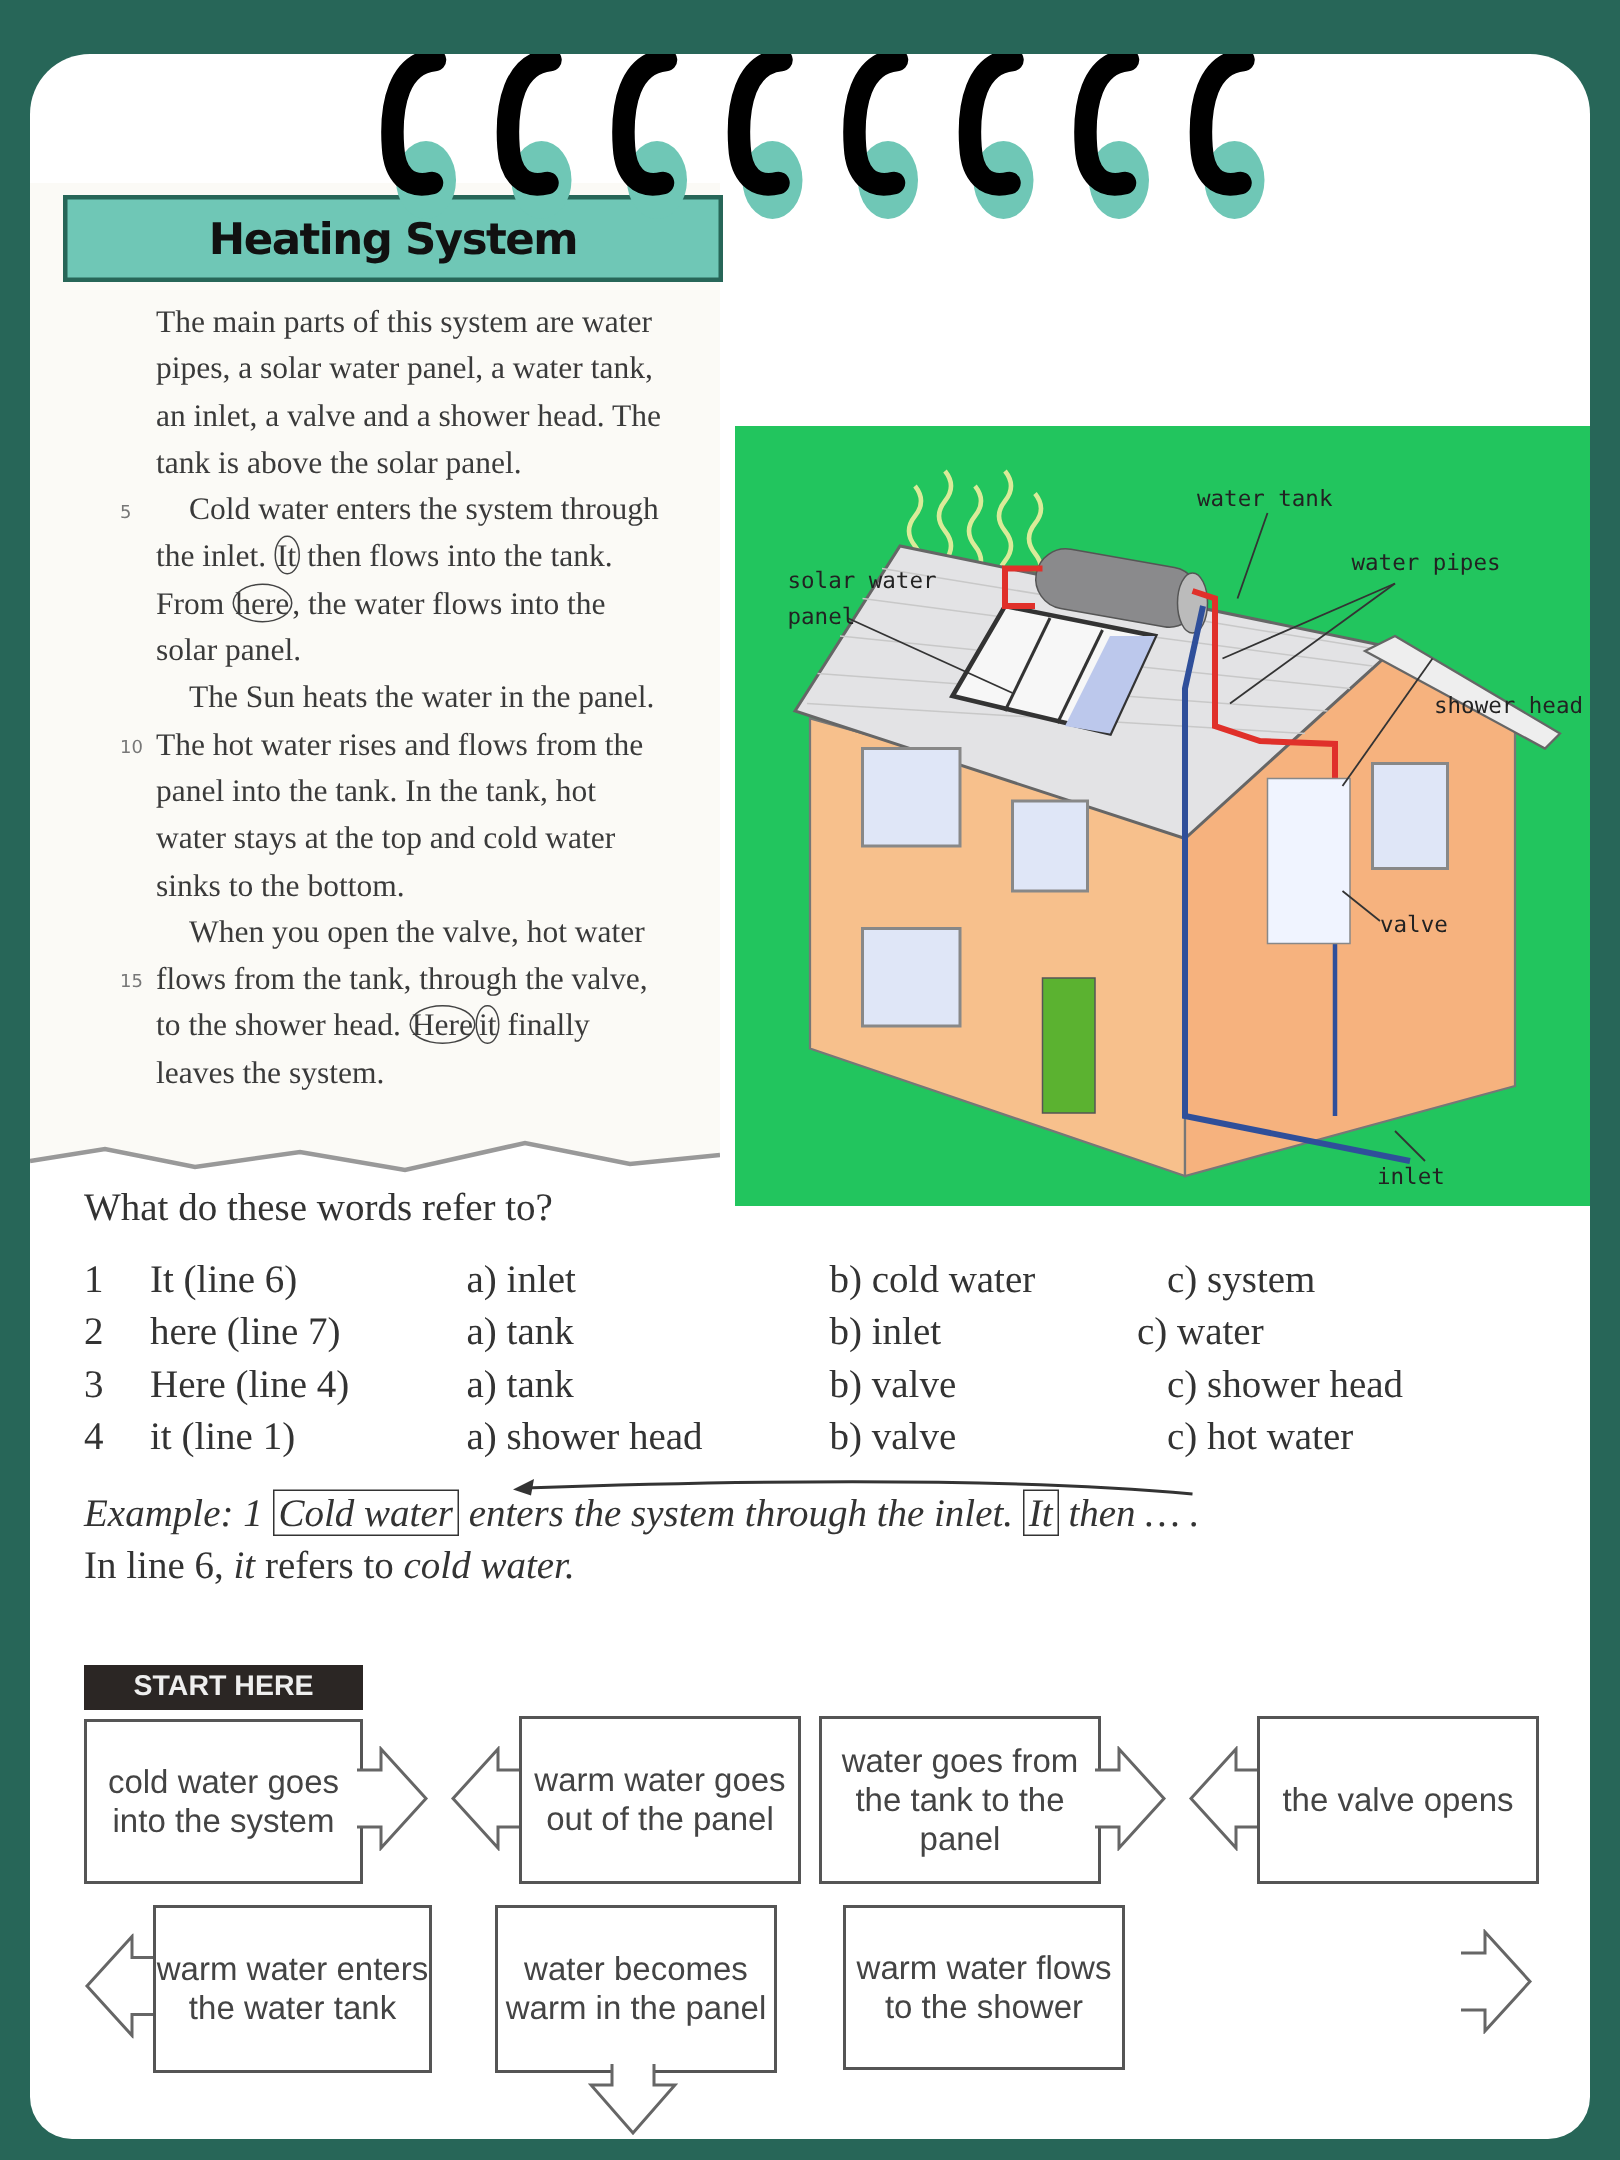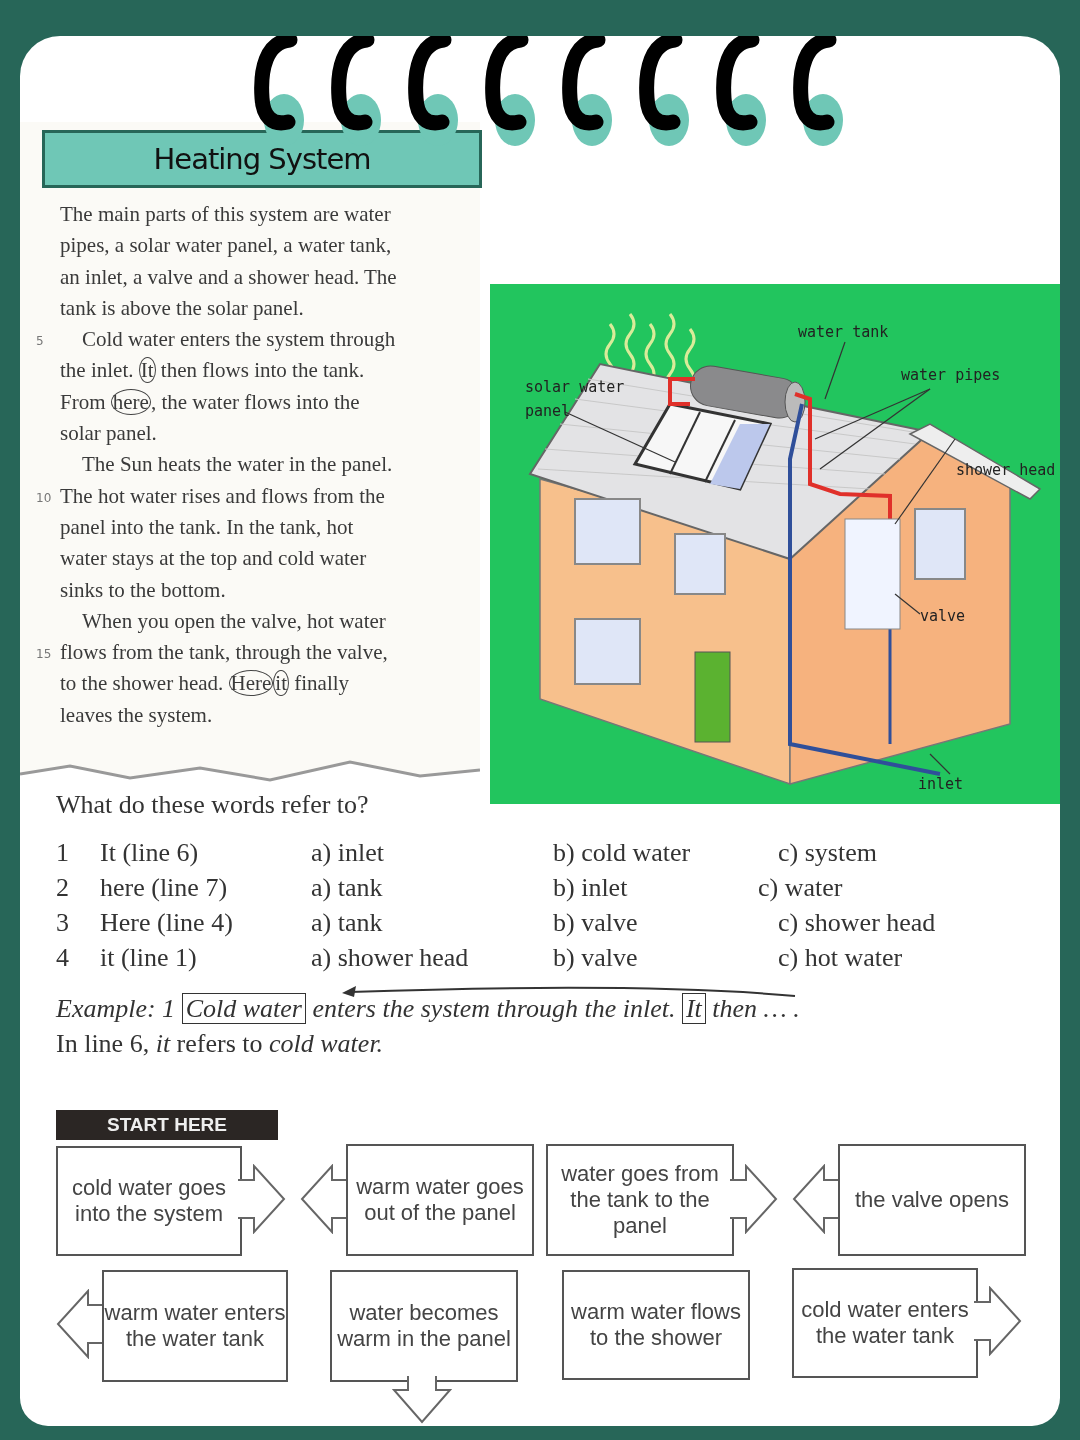--- a/index.html
+++ b/index.html
@@ -20,24 +20,24 @@
   .ring svg { position: absolute; left: 0; top: 0; }
 
   
   .passage-paper {
     position: absolute; left: 0; top: 86px; width: 460px; height: 665px; background: #fbfaf6;
   }
   .title-banner {
     position: absolute; left: 22px; top: 94px; width: 434px; height: 52px;
     background: #6fc7b6; border: 3px solid #276658;
     display: flex; align-items: center; justify-content: center;
-    font-family: "DejaVu Sans", sans-serif; font-weight: normal; font-size: 29px; color: #111;
+    font-family: "DejaVu Sans", sans-serif; font-weight: bold; font-size: 29px; color: #111;
     letter-spacing: -1px; z-index: 3;
   }
-  .passage { position: absolute; left: 0; top: 166px; width: 470px; }
+  .passage { position: absolute; left: 0; top: 166px; width: 470px; padding-left: 44px; }
   .pline { position: relative; height: 31.3px; font-size: 21px; color: #3a3a3a; white-space: nowrap; }
   .pline .num { position: absolute; left: 16px; top: 7px; font-size: 12px; color: #777; font-family: "DejaVu Sans", sans-serif; }
   .pline .txt { position: absolute; left: 40px; top: 0; }
   .pline.indent .txt { left: 62px; }
   .circ { border: 1.5px solid #444; border-radius: 50%; padding: 0 1px; }
   .torn {
     position: absolute; left: 0; top: 716px; width: 460px; height: 40px;
   }
 
   
@@ -47,21 +47,21 @@
   
   .q-title { position: absolute; left: 36px; top: 754px; font-size: 26px; color: #333; }
   .qrow { position: absolute; left: 36px; font-size: 26px; color: #333; white-space: nowrap; height: 35px; width: 960px; }
   .qrow span { position: absolute; top: 0; }
   .example { position: absolute; left: 36px; top: 958px; font-size: 26px; color: #333; font-style: italic; white-space: nowrap; }
   .example .box { border: 1.5px solid #333; padding: 0 3px; }
   .example2 { position: absolute; left: 36px; top: 993px; font-size: 26px; color: #333; white-space: nowrap; }
 
   
   .start-here {
-    position: absolute; left: 36px; top: 1074px; width: 222px; height: 30px;
+    position: absolute; left: 36px; top: 1074px; width: 186px; height: 30px;
     background: #2b2624; color: #eee; font-family: "Liberation Sans", sans-serif; font-weight: bold;
     font-size: 19px; display: flex; align-items: center; justify-content: center;
   }
   .fbox {
     position: absolute; border: 2px solid #555; background: #fff;
     font-family: "Liberation Sans", sans-serif; font-size: 22px; color: #444;
     display: flex; align-items: center; justify-content: center; text-align: center; line-height: 26px;
   }
   .arrow { position: absolute; }
 </style>
@@ -318,18 +318,17 @@
 
   <svg class="arrow" style="left:36px; top:1253px;" width="50" height="70">
       <path d="M48 16 L32 16 L32 2 L2 35 L32 68 L32 54 L48 54" fill="#fff" stroke="#666" stroke-width="2"></path>
     </svg>
   <div class="fbox" style="left:82px; top:1234px; width:182px; height:108px;">warm water enters the water tank</div>
   <div class="fbox" style="left:310px; top:1234px; width:184px; height:108px;">water becomes warm in the panel</div>
   <svg class="arrow" style="left:372px; top:1340px;" width="60" height="48">
       <path d="M16 0 L16 14 L2 14 L30 46 L58 14 L44 14 L44 0" fill="#fff" stroke="#666" stroke-width="2"></path>
     </svg>
   <div class="fbox" style="left:542px; top:1234px; width:184px; height:106px;">warm water flows to the shower</div>
-  <div class="fbox" style="left:772px; top:1232px; width:182px; height:106px;">cold water enters the water tank</div>
   <svg class="arrow" style="left:954px; top:1250px;" width="50" height="70">
       <path d="M0 16 L16 16 L16 2 L46 35 L16 68 L16 54 L0 54" fill="#fff" stroke="#666" stroke-width="2"></path>
     </svg>
 
 </div>
 
 </body></html>

